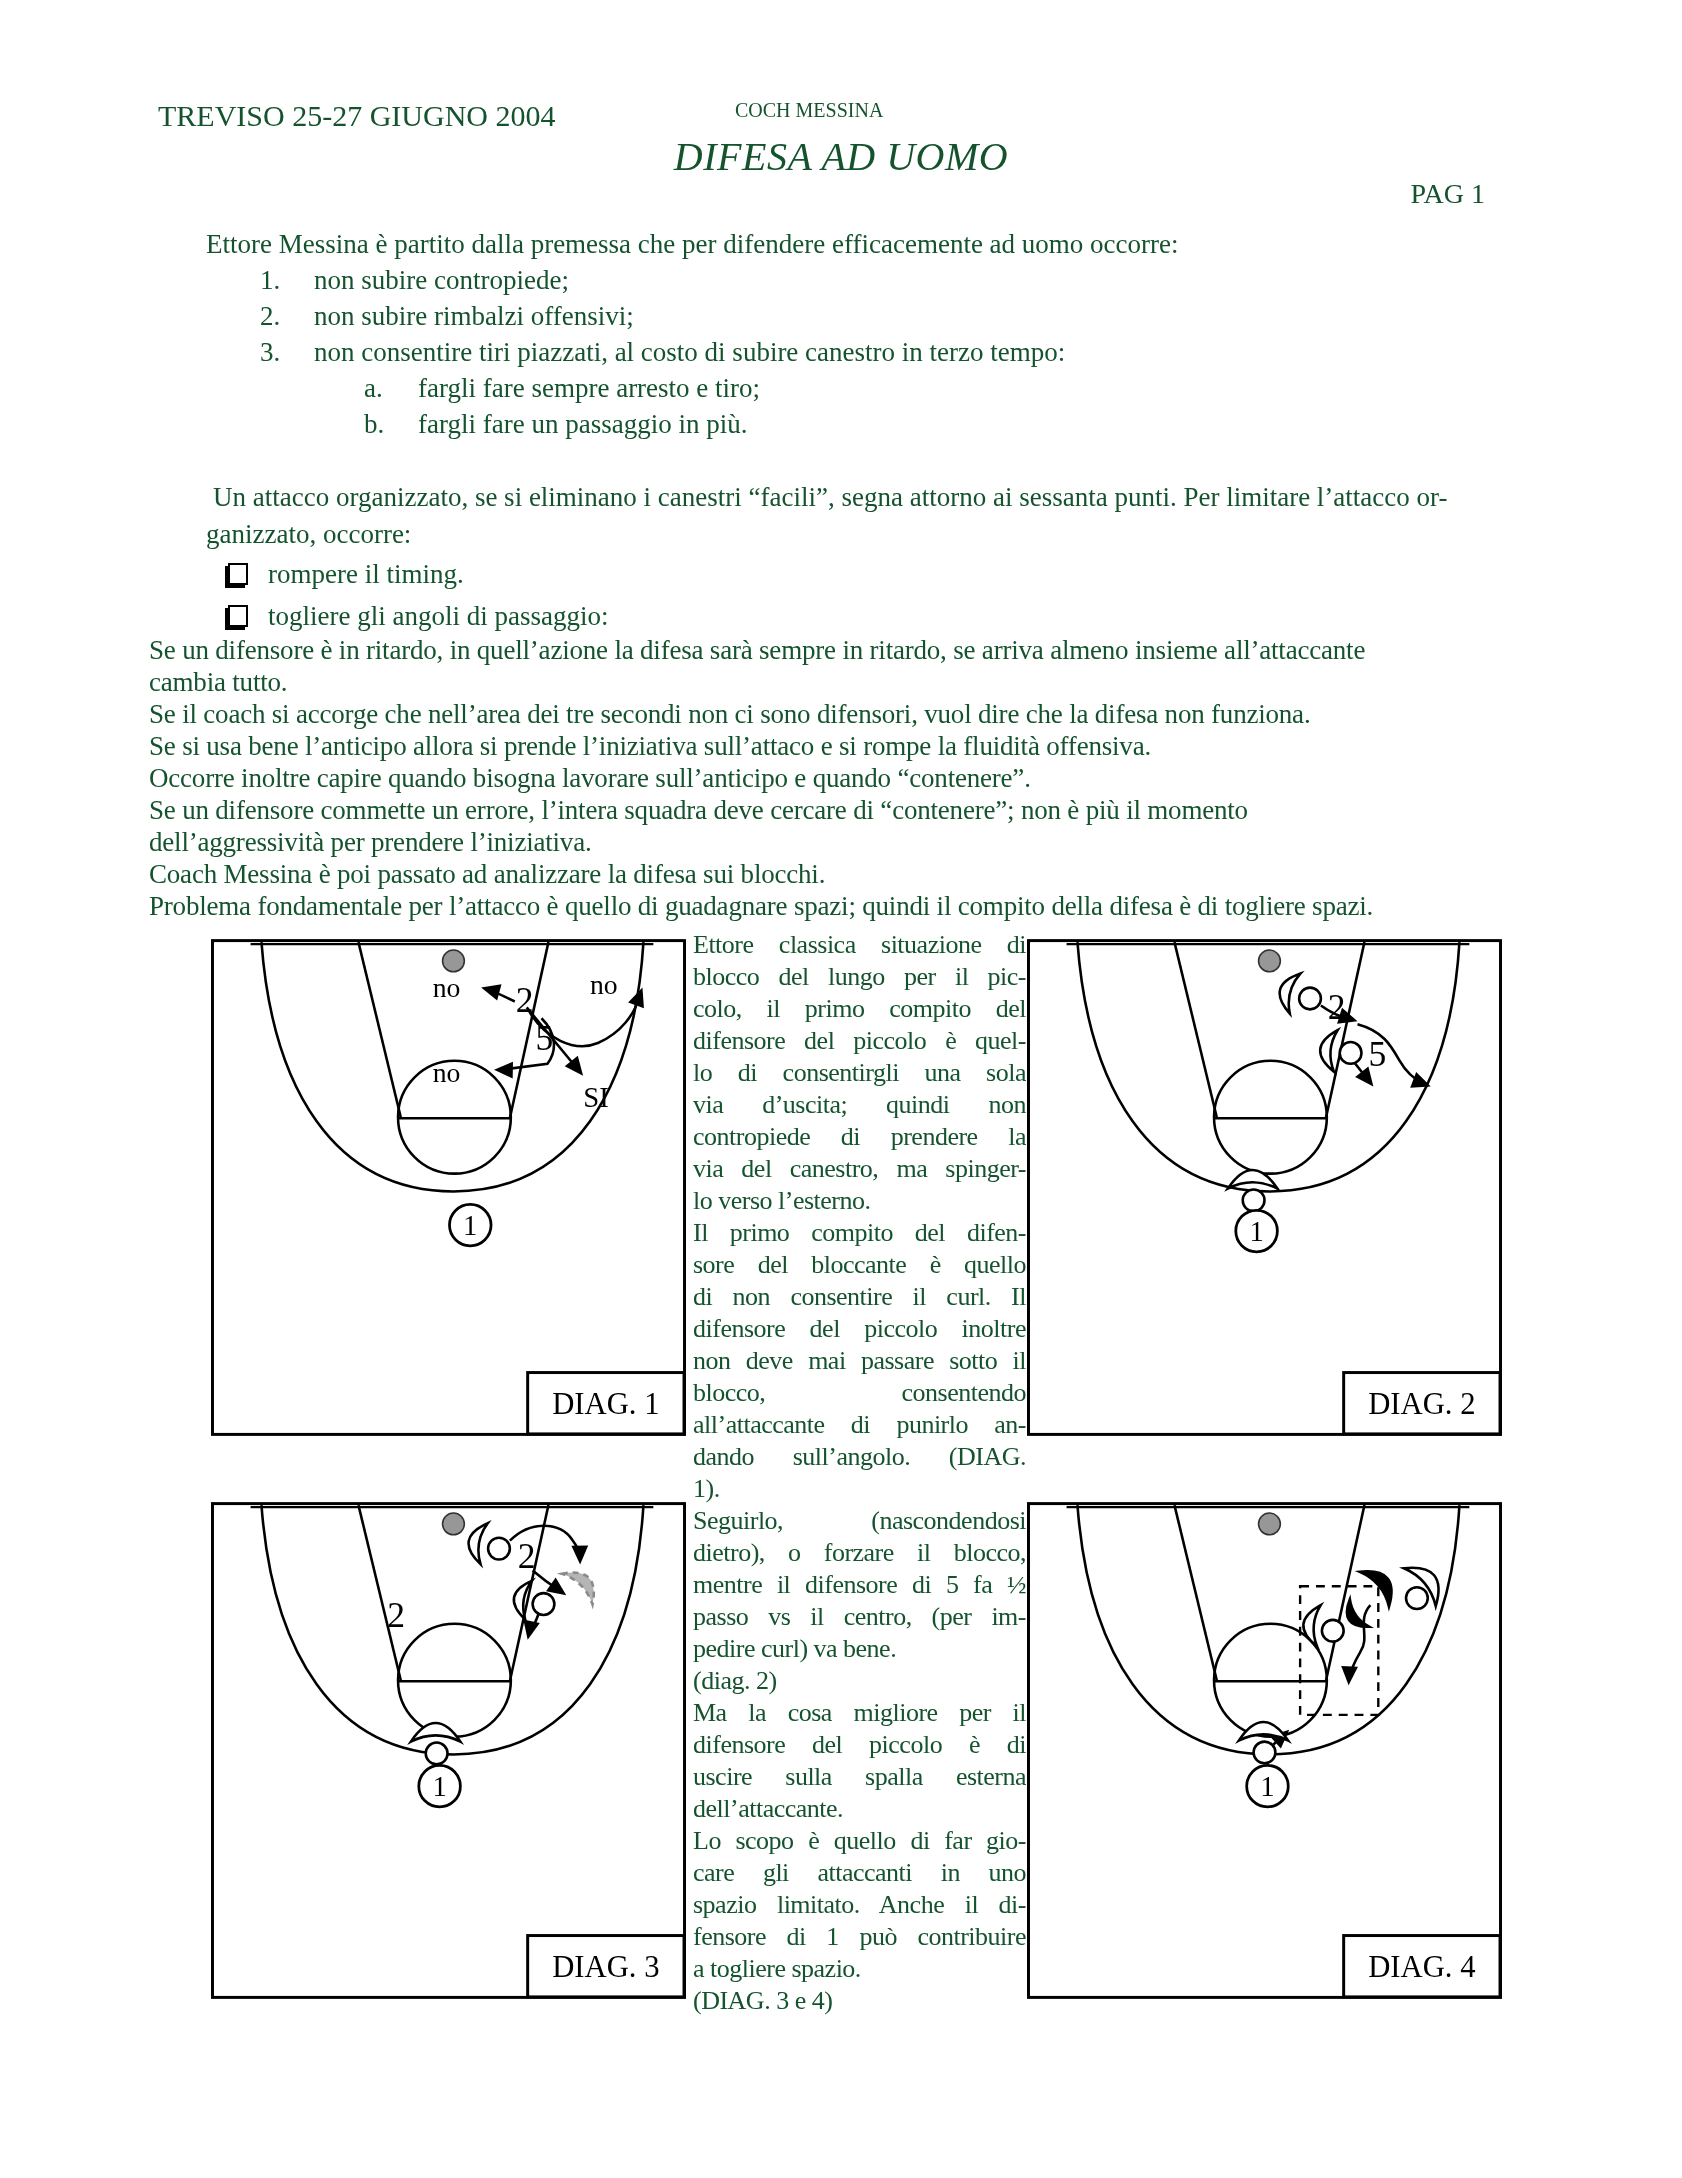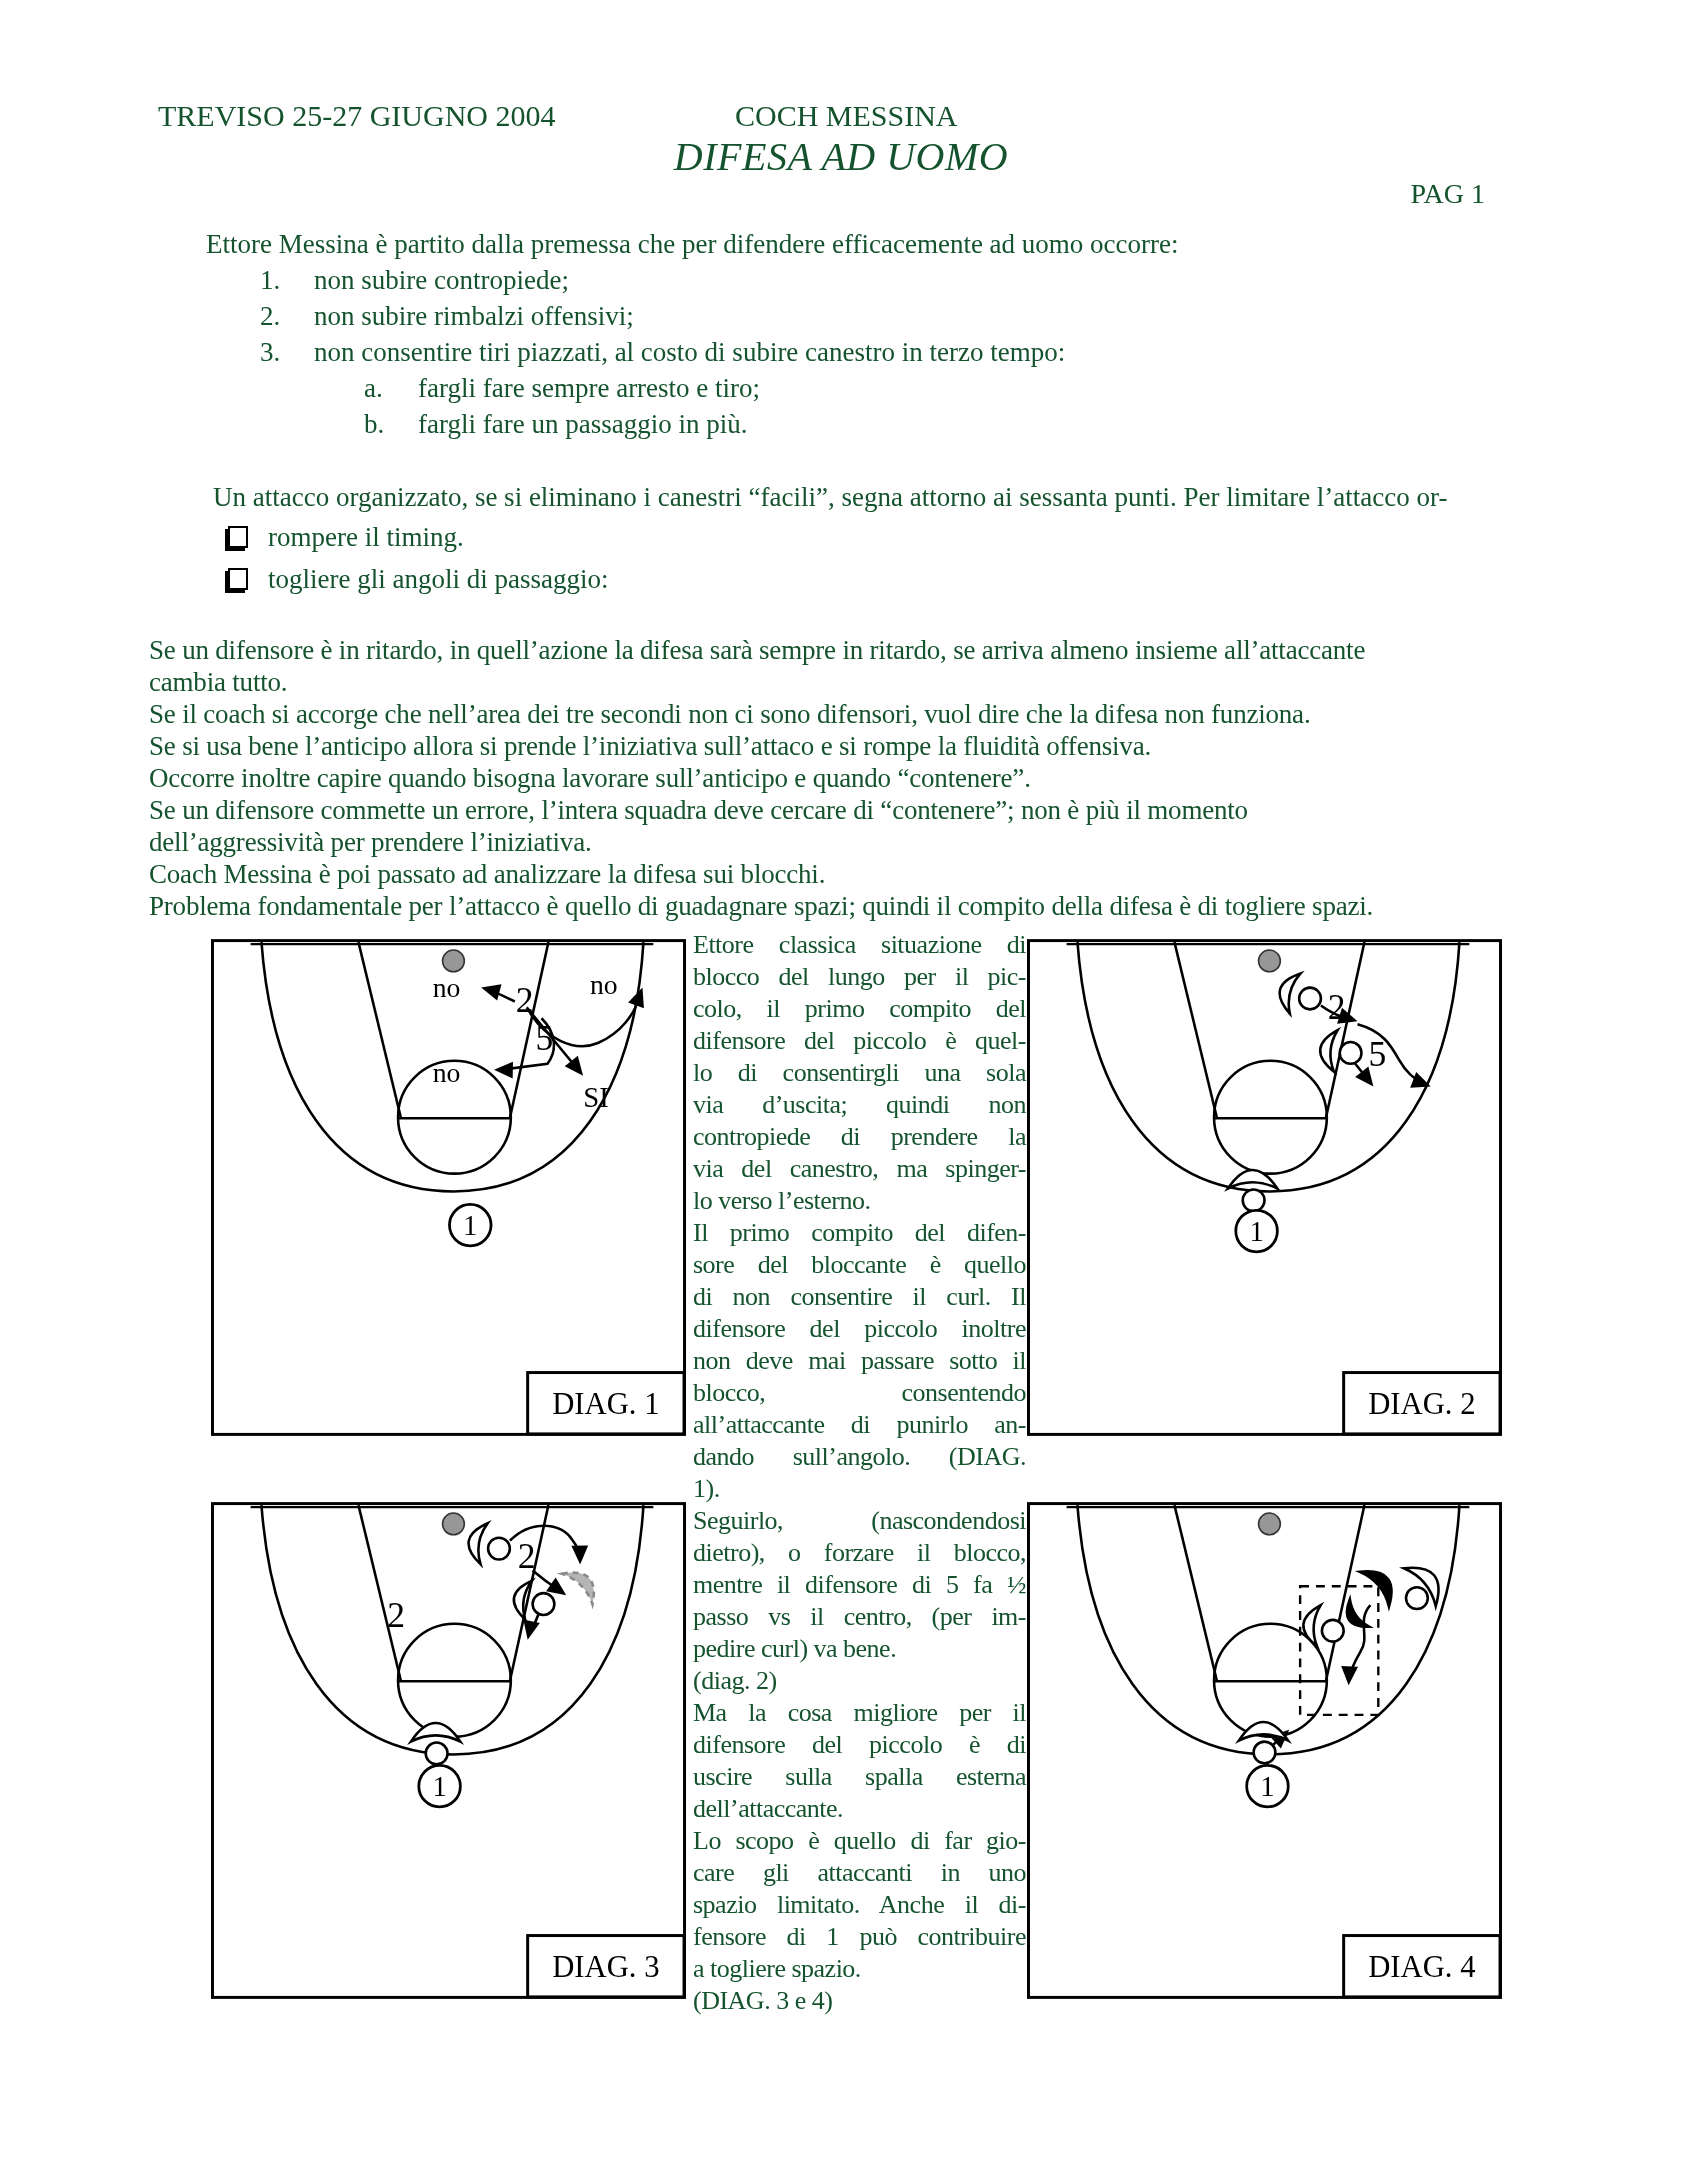--- a/index.html
+++ b/index.html
@@ -1,20 +1,20 @@
 <!DOCTYPE html>
 <html><head>
 <meta charset="utf-8">
 <style>
   html,body{margin:0;padding:0;background:#e8e8e8;}
   .page{position:relative;width:1682px;height:2178px;background:#ffffff;
         font-family:"Liberation Serif","DejaVu Serif",serif;color:#14532d;overflow:hidden;}
   .abs{position:absolute;}
   .hdr-event{left:158px;top:99px;font-size:30px;white-space:nowrap;}
-  .hdr-coach{left:735px;top:99px;font-size:30px;white-space:nowrap;}
+  .hdr-coach{left:735px;top:99px;font-size:20px;white-space:nowrap;}
   .hdr-title{left:0;top:133px;width:100%;text-align:center;font-size:40px;font-weight:normal;font-style:italic;letter-spacing:0.5px;}
   .hdr-page{right:197px;top:178px;font-size:28px;}
   .intro{left:206px;top:226px;font-size:27px;line-height:36px;width:1366px;}
   .intro .item-num{margin-left:54px;}
   .intro .item-let{margin-left:158px;}
   .intro .marker{display:inline-block;width:54px;}
   .attack{left:206px;top:479px;font-size:27px;line-height:37px;width:1366px;}
   .attack .indent1{padding-left:7px;}
   .check-row{margin-top:3px;height:39px;}
   .checkbox{display:inline-block;width:16px;height:18px;border:2px solid #000;
@@ -47,20 +47,21 @@
         <div class="item-num"><span class="marker">3.</span><span>non consentire tiri piazzati, al costo di subire canestro in terzo tempo:</span></div>
       </div>
     <div id="lettered">
         <div class="item-let"><span class="marker">a.</span><span>fargli fare sempre arresto e tiro;</span></div>
         <div class="item-let"><span class="marker">b.</span><span>fargli fare un passaggio in più.</span></div>
       </div>
   </div>
 
   <div class="abs attack">
     <div class="indent1">Un attacco organizzato, se si eliminano i canestri “facili”, segna attorno ai sessanta punti. Per limitare l’attacco or-</div>
+    <div>ganizzato, occorre:</div>
     <div id="checklist">
         <div class="check-row"><span class="checkbox"></span><span>rompere il timing.</span></div>
         <div class="check-row"><span class="checkbox"></span><span>togliere gli angoli di passaggio:</span></div>
       </div>
   </div>
 
   <div class="abs principles" id="principles">
       <div>Se un difensore è in ritardo, in quell’azione la difesa sarà sempre in ritardo, se arriva almeno insieme all’attaccante</div>
       <div>cambia tutto.</div>
       <div>Se il coach si accorge che nell’area dei tre secondi non ci sono difensori, vuol dire che la difesa non funziona.</div>

